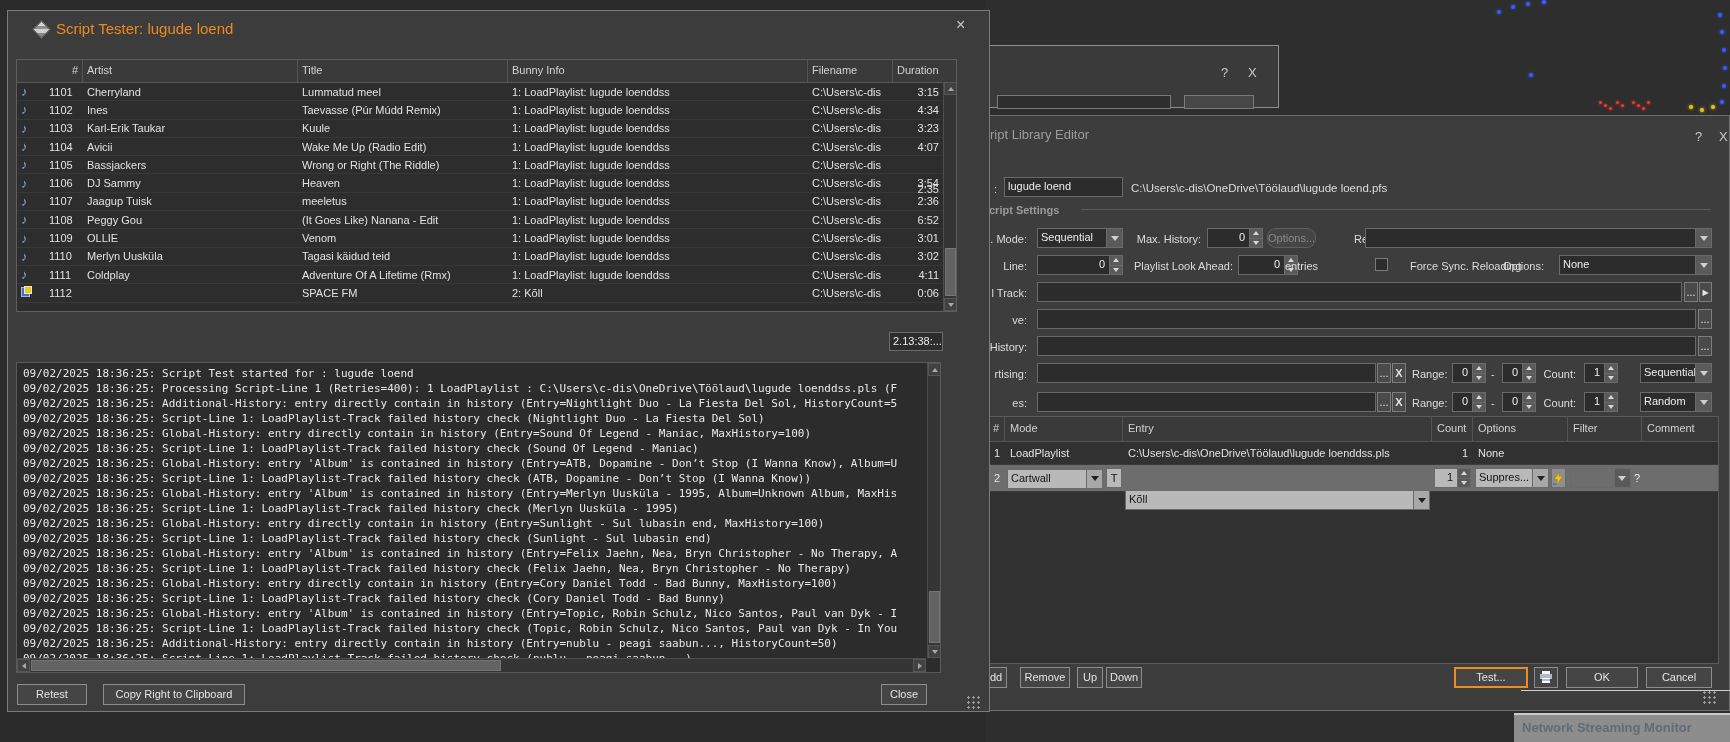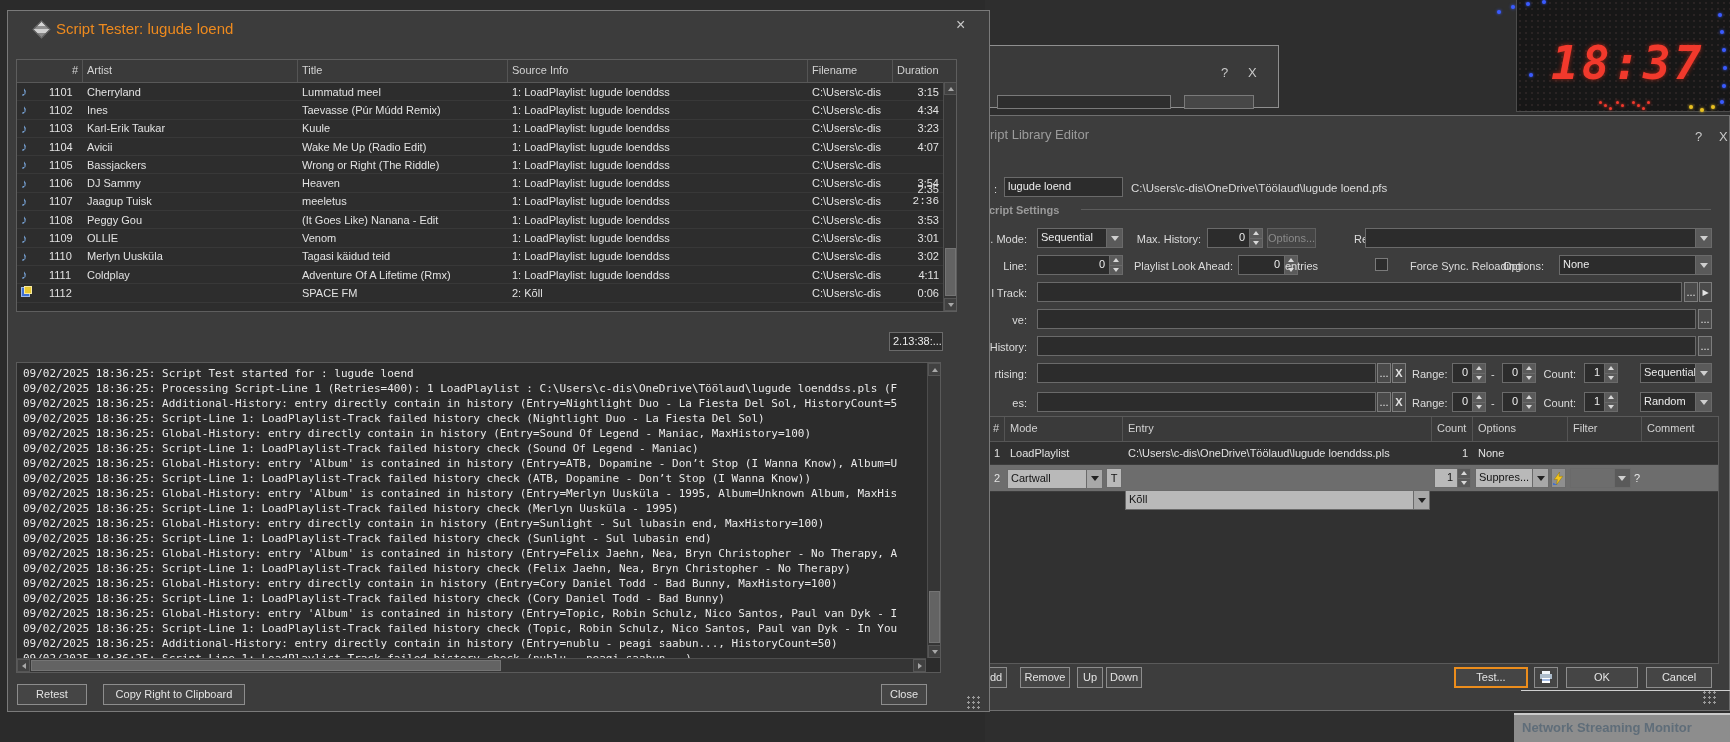--- a/index.html
+++ b/index.html
@@ -22,21 +22,21 @@
   .combo.lt .tri-d{border-top-color:#222;}
   .spin{position:absolute;display:flex;border:1px solid #6a6a6a;box-sizing:border-box;background:#2c2c2c;height:20px;}
   .spin .sval{flex:1;padding:2px 4px;text-align:right;color:#ececec;}
   .spin .sarr{width:12px;display:flex;flex-direction:column;border-left:1px solid #6a6a6a;}
   .spin .sarr span{flex:1;background:#5a5a5a;display:flex;align-items:center;justify-content:center;}
   .spin .sarr span+span{border-top:1px solid #6a6a6a;}
   .tu{width:0;height:0;border-left:3px solid transparent;border-right:3px solid transparent;border-bottom:4px solid #d8d8d8;}
   .td{width:0;height:0;border-left:3px solid transparent;border-right:3px solid transparent;border-top:4px solid #d8d8d8;}
   .btn{position:absolute;background:#454545;border:1px solid #8d8d8d;box-sizing:border-box;color:#e4e4e4;
        font-size:11px;text-align:center;line-height:19px;height:21px;white-space:nowrap;overflow:hidden;}
-  .btn.dis{color:#8a8a8a;border-color:#5f5f5f;}
+  .btn.dis{color:#8a8a8a;border-color:#5f5f5f;border-radius:9px;}
   .btn.focus{border:1px solid #ec8d1c;box-shadow:inset 0 0 0 1px #ec8d1c;}
   .sq{position:absolute;background:#4a4a4a;border:1px solid #7d7d7d;box-sizing:border-box;
       display:flex;align-items:center;justify-content:center;color:#e4e4e4;height:20px;}
   .chk{position:absolute;width:13px;height:13px;background:#2c2c2c;border:1px solid #7a7a7a;box-sizing:border-box;}
   
   #trk-table{position:absolute;left:8px;top:48px;width:941px;height:253px;background:#2d2d2d;
              border:1px solid #5e5e5e;box-sizing:border-box;overflow:hidden;}
   .thead{display:flex;height:22px;background:#3a3a3a;border-bottom:1px solid #585858;color:#d2d2d2;}
   .thead .c{border-right:1px solid #545454;padding:4px 4px 0 4px;box-sizing:border-box;white-space:nowrap;overflow:hidden;}
   .trow{display:flex;height:17.3px;border-bottom:1px solid #383838;color:#e2e2e2;align-items:center;}
@@ -91,23 +91,20 @@
 
   <div class="abs" style="left:985px;top:0;width:745px;height:742px;background:#2e2e2e;"></div>
 
   <div class="abs" style="left:988px;top:45px;width:291px;height:63px;background:#3a3a3a;border:1px solid #8f8f8f;box-sizing:border-box;">
     <span class="lbl winclose" style="left:232px;top:20px;font-size:13px;">?</span>
     <span class="lbl winclose" style="left:259px;top:20px;font-size:13px;">X</span>
     <span class="abs" style="left:8px;top:49px;width:172px;height:12px;background:#2e2e2e;border:1px solid #7a7a7a;"></span>
     <span class="abs" style="left:195px;top:49px;width:68px;height:12px;background:#474747;border:1px solid #7a7a7a;"></span>
   </div>
 
-  <div id="clock-panel">
-    <span id="clock-time">18:37</span>
-  </div>
 
   <div class="win" style="left:985px;top:115px;width:745px;height:596px;border-left:none;">
     <span class="lbl" style="left:5px;top:12px;color:#9c9c9c;font-size:13px;">ript Library Editor</span>
     <span class="lbl winclose" style="left:710px;top:14px;font-size:13px;">?</span>
     <span class="lbl winclose" style="left:734px;top:14px;font-size:13px;">X</span>
 
     <span class="lbl" style="left:9px;top:66px;">:</span>
     <span class="txt" style="left:19px;top:61px;width:119px;height:20px;">lugude loend</span>
     <span class="lbl" style="left:146px;top:65px;font-size:11.5px;">C:\Users\c-dis\OneDrive\Töölaud\lugude loend.pfs</span>
 
@@ -391,21 +388,21 @@
                  border:1px solid #6f6f6f;"></span>
     <span class="lbl" style="left:48px;top:11px;font-size:15px;color:#ee8a1e;">Script Tester: lugude loend</span>
     <span class="lbl winclose" style="left:948px;top:7px;font-size:16px;">×</span>
 
     <div id="trk-table">
       <div class="thead">
         <span class="c" style="width:28px;border-right:none;"></span>
         <span class="c r" style="width:38px;">#</span>
         <span class="c" style="width:215px;">Artist</span>
         <span class="c" style="width:210px;">Title</span>
-        <span class="c" style="width:300px;">Source Info</span>
+        <span class="c" style="width:300px;">Bunny Info</span>
         <span class="c" style="width:85px;">Filename</span>
         <span class="c" style="width:50px;border-right:none;">Duration</span>
       </div>
       <div id="trk-rows">
           <div class="trow">
             <span class="c" style="width: 28px;"><span class="note">♪</span></span>
             <span class="c" style="width: 38px;">1101</span>
             <span class="c" style="width: 215px;">Cherryland</span>
             <span class="c" style="width: 210px;">Lummatud meel</span>
             <span class="c" style="width: 300px;">1: LoadPlaylist: lugude loenddss</span>
@@ -457,30 +454,30 @@
             <span class="c" style="width: 85px;">C:\Users\c-dis</span>
             <span class="c r" style="width: 50px;">3:54</span>
           </div>
           <div class="trow">
             <span class="c" style="width: 28px;"><span class="note">♪</span></span>
             <span class="c" style="width: 38px;">1107</span>
             <span class="c" style="width: 215px;">Jaagup Tuisk</span>
             <span class="c" style="width: 210px;">meeletus</span>
             <span class="c" style="width: 300px;">1: LoadPlaylist: lugude loenddss</span>
             <span class="c" style="width: 85px;">C:\Users\c-dis</span>
-            <span class="c r" style="width: 50px; font-family: Liberation Mono, monospace;">2:36</span>
+            <span class="c r" style="width: 50px;">2:36</span>
           </div>
           <div class="trow">
             <span class="c" style="width: 28px;"><span class="note">♪</span></span>
             <span class="c" style="width: 38px;">1108</span>
             <span class="c" style="width: 215px;">Peggy Gou</span>
             <span class="c" style="width: 210px;">(It Goes Like) Nanana - Edit</span>
             <span class="c" style="width: 300px;">1: LoadPlaylist: lugude loenddss</span>
             <span class="c" style="width: 85px;">C:\Users\c-dis</span>
-            <span class="c r" style="width: 50px;">3:53</span>
+            <span class="c r" style="width: 50px;">6:52</span>
           </div>
           <div class="trow">
             <span class="c" style="width: 28px;"><span class="note">♪</span></span>
             <span class="c" style="width: 38px;">1109</span>
             <span class="c" style="width: 215px;">OLLIE</span>
             <span class="c" style="width: 210px;">Venom</span>
             <span class="c" style="width: 300px;">1: LoadPlaylist: lugude loenddss</span>
             <span class="c" style="width: 85px;">C:\Users\c-dis</span>
             <span class="c r" style="width: 50px;">3:01</span>
           </div>

